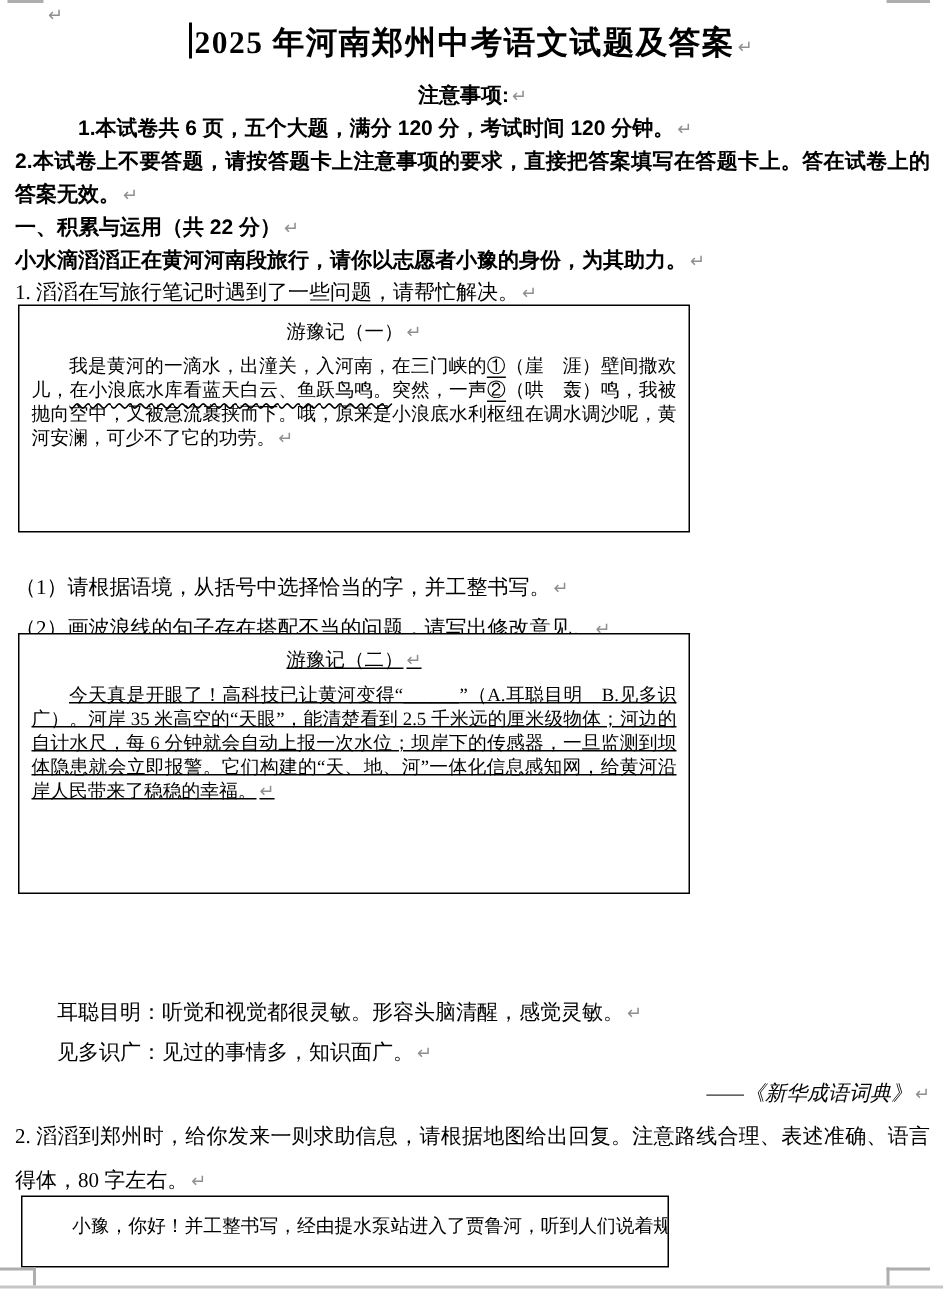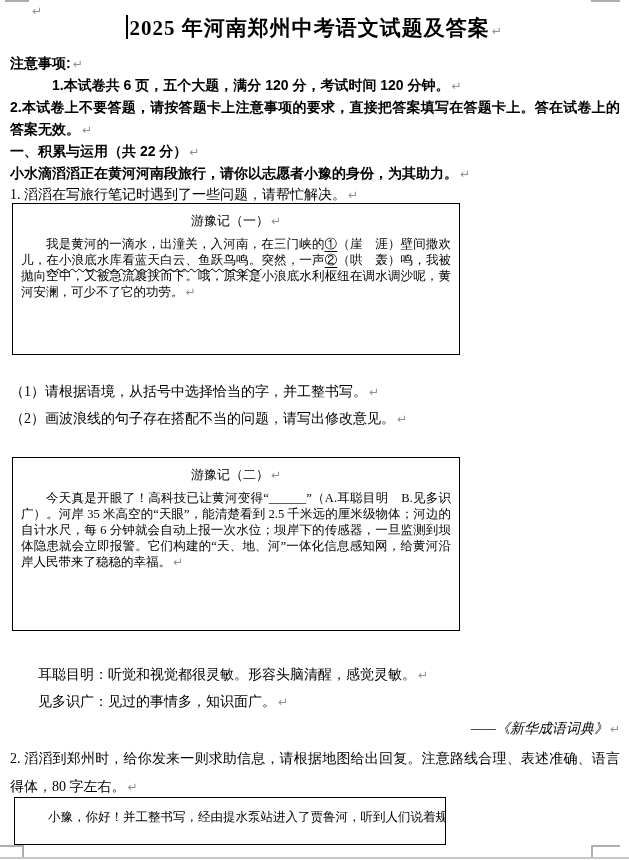--- a/index.html
+++ b/index.html
@@ -32,42 +32,42 @@
 
 <div id="page">
 
   <div class="hmark" style="left:5px; top:0; width:24px;"></div>
   <div class="hmark" style="left:591px; top:0; width:29px;"></div>
 
   <div style="position:absolute; left:30px; top:1px;"><span class="pilcrow">↵</span></div>
 
   <div class="title"><span class="caret"></span><span>2025 年河南郑州中考语文试题及答案</span><span class="pilcrow">↵</span></div>
 
-  <div class="line bold" style="top:52px;"><span>注意事项:</span><span class="pilcrow">↵</span></div>
+  <div class="line bold" style="top:52px;text-align:center;"><span>注意事项:</span><span class="pilcrow">↵</span></div>
 
   <div class="line bold" style="top:74px;margin-left:42px;"><span>1.本试卷共 6 页，五个大题，满分 120 分，考试时间 120 分钟。</span><span class="pilcrow">↵</span></div>
 
   <div class="line bold just" style="top:96px;"><span>2.本试卷上不要答题，请按答题卡上注意事项的要求，直接把答案填写在答题卡上。答在试卷上的答案无效。</span><span class="pilcrow">↵</span></div>
 
   <div class="line bold" style="top:140px;"><span>一、积累与运用（共 22 分）</span><span class="pilcrow">↵</span></div>
 
   <div class="line bold" style="top:162px;"><span>小水滴滔滔正在黄河河南段旅行，请你以志愿者小豫的身份，为其助力。</span><span class="pilcrow">↵</span></div>
 
   <div class="line" style="top:184px;"><span>1. 滔滔在写旅行笔记时遇到了一些问题，请帮忙解决。</span><span class="pilcrow">↵</span></div>
 
   <div class="box" style="top:203px; height:150px;">
     <div class="box-title"><span>游豫记（一）</span><span class="pilcrow">↵</span></div>
     <div class="box-para"><span>我是黄河的一滴水，出潼关，入河南，在三门峡的</span><span class="u">①</span><span>（崖　涯）</span><span>壁间撒欢儿，</span><span class="wavy">在小浪底水库看蓝天白云、鱼跃鸟鸣。</span><span>突然，一声</span><span class="u">②</span><span>（哄　轰）</span><span>鸣，我被抛向空中，又被急流裹挟而下。哦，原来是小浪底水利枢纽在调水调沙呢，黄河安澜，可少不了它的功劳。</span><span class="pilcrow">↵</span></div>
   </div>
 
   <div class="line" style="top:381px;"><span>（1）请根据语境，从括号中选择恰当的字，并工整书写。</span><span class="pilcrow">↵</span></div>
 
   <div class="line" style="top:408px;"><span>（2）画波浪线的句子存在搭配不当的问题，请写出修改意见。</span><span class="pilcrow">↵</span></div>
 
-  <div class="box" style="top:457px; height:172px;">
+  <div class="box" style="top:422px; height:172px;text-decoration:underline;">
     <div class="box-title"><span>游豫记（二）</span><span class="pilcrow">↵</span></div>
     <div class="box-para"><span>今天真是开眼了！高科技已让黄河变得“</span><span>______</span><span>”（A.耳聪目明　B.见多识广）。河岸 35 米高空的“天眼”，能清楚看到 2.5 千米远的厘米级物体；河边的自计水尺，每 6 分钟就会自动上报一次水位；坝岸下的传感器，一旦监测到坝体隐患就会立即报警。它们构建的“天、地、河”一体化信息感知网，给黄河沿岸人民带来了稳稳的幸福。</span><span class="pilcrow">↵</span></div>
   </div>
 
 
   <div class="line" style="top:691px; left:38px;"><span>见多识广：见过的事情多，知识面广。</span><span class="pilcrow">↵</span></div>
 
   <div class="line" style="top:664px; left:38px;"><span>耳聪目明：听觉和视觉都很灵敏。形容头脑清醒，感觉灵敏。</span><span class="pilcrow">↵</span></div>
 
   <div class="line right-align" style="top:718px;font-style:italic;"><span>——《新华成语词典》</span><span class="pilcrow">↵</span></div>

